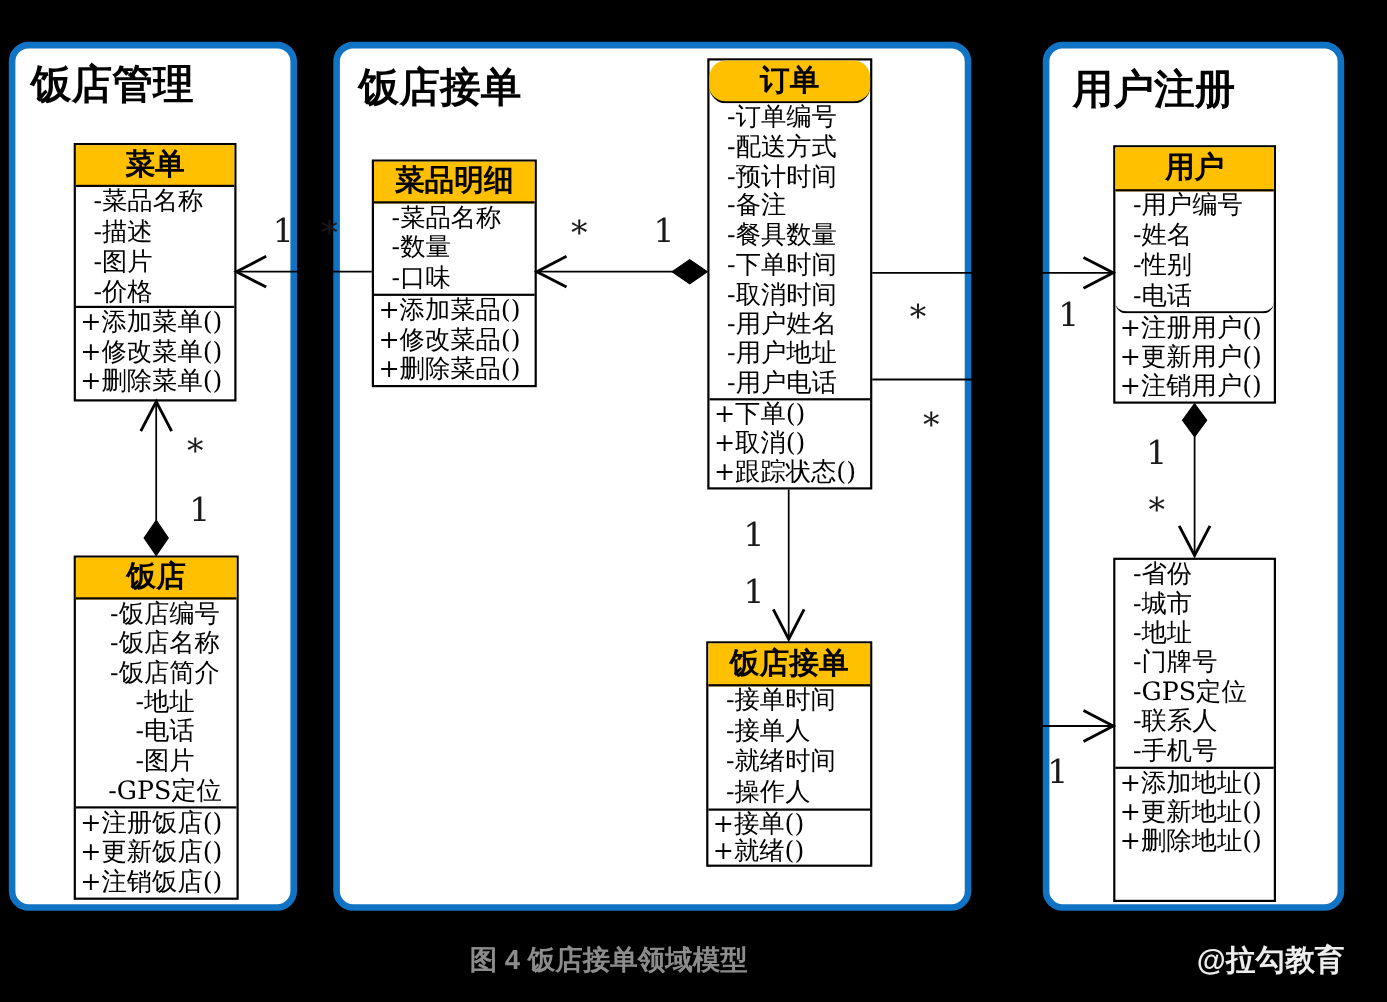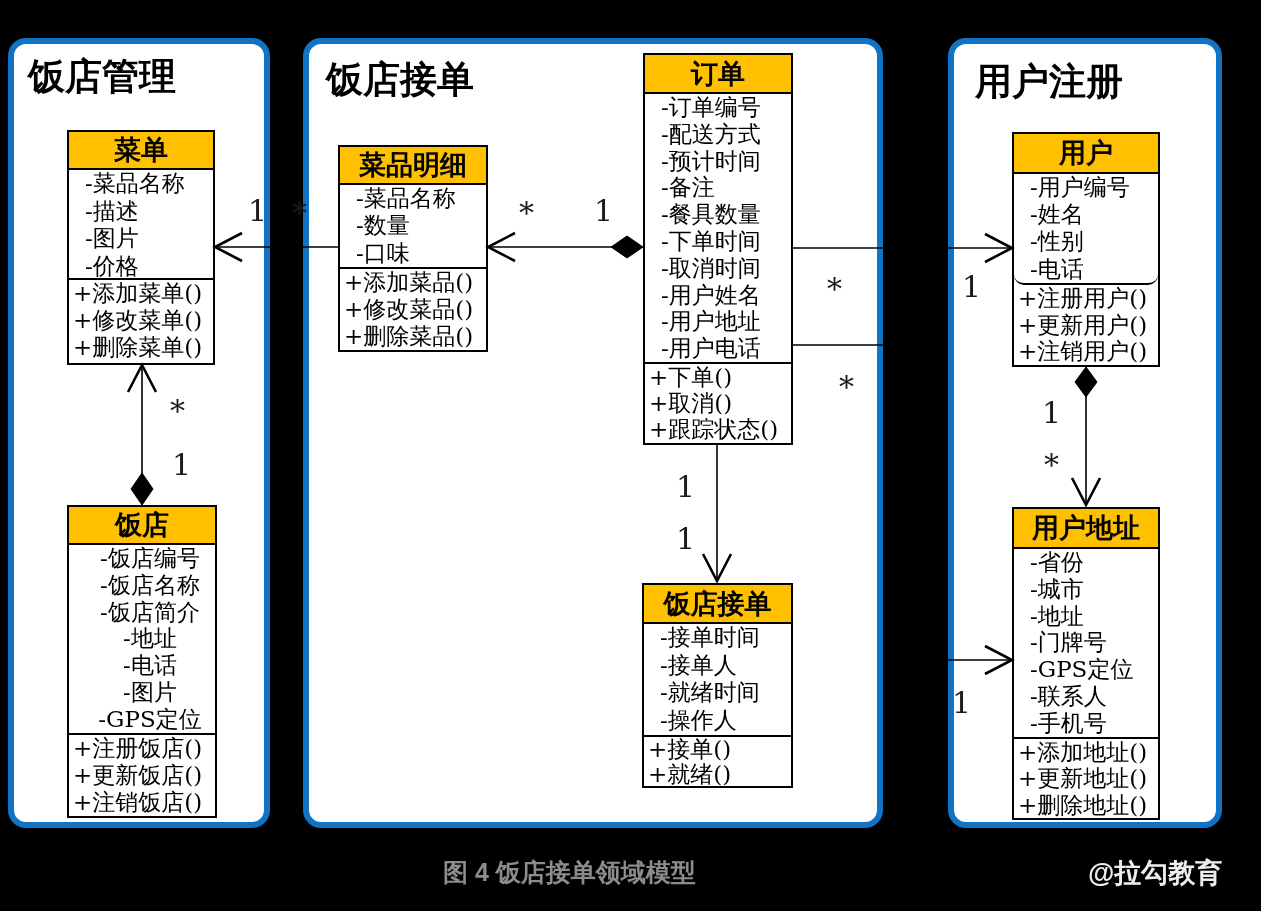--- a/index.html
+++ b/index.html
@@ -72,21 +72,21 @@
     position: absolute;
     z-index: 4;
     font-size: 30px;
     color: #1a1a1a;
     line-height: 1;
     white-space: nowrap;
   }
 
   .caption {
     position: absolute;
-    left: 443px; top: 856px;
+    left: 427px; top: 856px;
     font-family: "Liberation Sans", sans-serif;
     font-weight: bold;
     font-size: 25px;
     color: #8C8C8C;
     z-index: 5;
     white-space: nowrap;
   }
   .watermark {
     position: absolute;
     left: 1088px; top: 855px;
@@ -152,21 +152,21 @@
       <div class="uml-row">-口味</div>
     </div>
     <div class="uml-sec" style="line-height:27px;">
       <div class="uml-row">+添加菜品()</div>
       <div class="uml-row">+修改菜品()</div>
       <div class="uml-row">+删除菜品()</div>
     </div>
   </div>
 
   <div class="uml-class" style="left:643px; top:53px; width:150px; height:392px;">
-    <div class="uml-header" style="height:37px; line-height:37px;">订单</div>
+    <div class="uml-header" style="height:37px; line-height:37px;border-radius:15px;">订单</div>
     <div class="uml-sec uml-attrs" style="height:268px; line-height:26.8px;">
       <div class="uml-row">-订单编号</div>
       <div class="uml-row">-配送方式</div>
       <div class="uml-row">-预计时间</div>
       <div class="uml-row">-备注</div>
       <div class="uml-row">-餐具数量</div>
       <div class="uml-row">-下单时间</div>
       <div class="uml-row">-取消时间</div>
       <div class="uml-row">-用户姓名</div>
       <div class="uml-row">-用户地址</div>
@@ -202,21 +202,20 @@
       <div class="uml-row">-电话</div>
     </div>
     <div class="uml-sec" style="line-height:26.6px;">
       <div class="uml-row">+注册用户()</div>
       <div class="uml-row">+更新用户()</div>
       <div class="uml-row">+注销用户()</div>
     </div>
   </div>
 
   <div class="uml-class" style="left:1012px; top:507px; width:148px; height:313px;">
-    <div class="uml-header" style="height:38px; line-height:38px;">用户地址</div>
     <div class="uml-sec uml-attrs" style="height:188px; line-height:26.8px;">
       <div class="uml-row">-省份</div>
       <div class="uml-row">-城市</div>
       <div class="uml-row">-地址</div>
       <div class="uml-row">-门牌号</div>
       <div class="uml-row">-GPS定位</div>
       <div class="uml-row">-联系人</div>
       <div class="uml-row">-手机号</div>
     </div>
     <div class="uml-sec" style="line-height:26.3px;">

